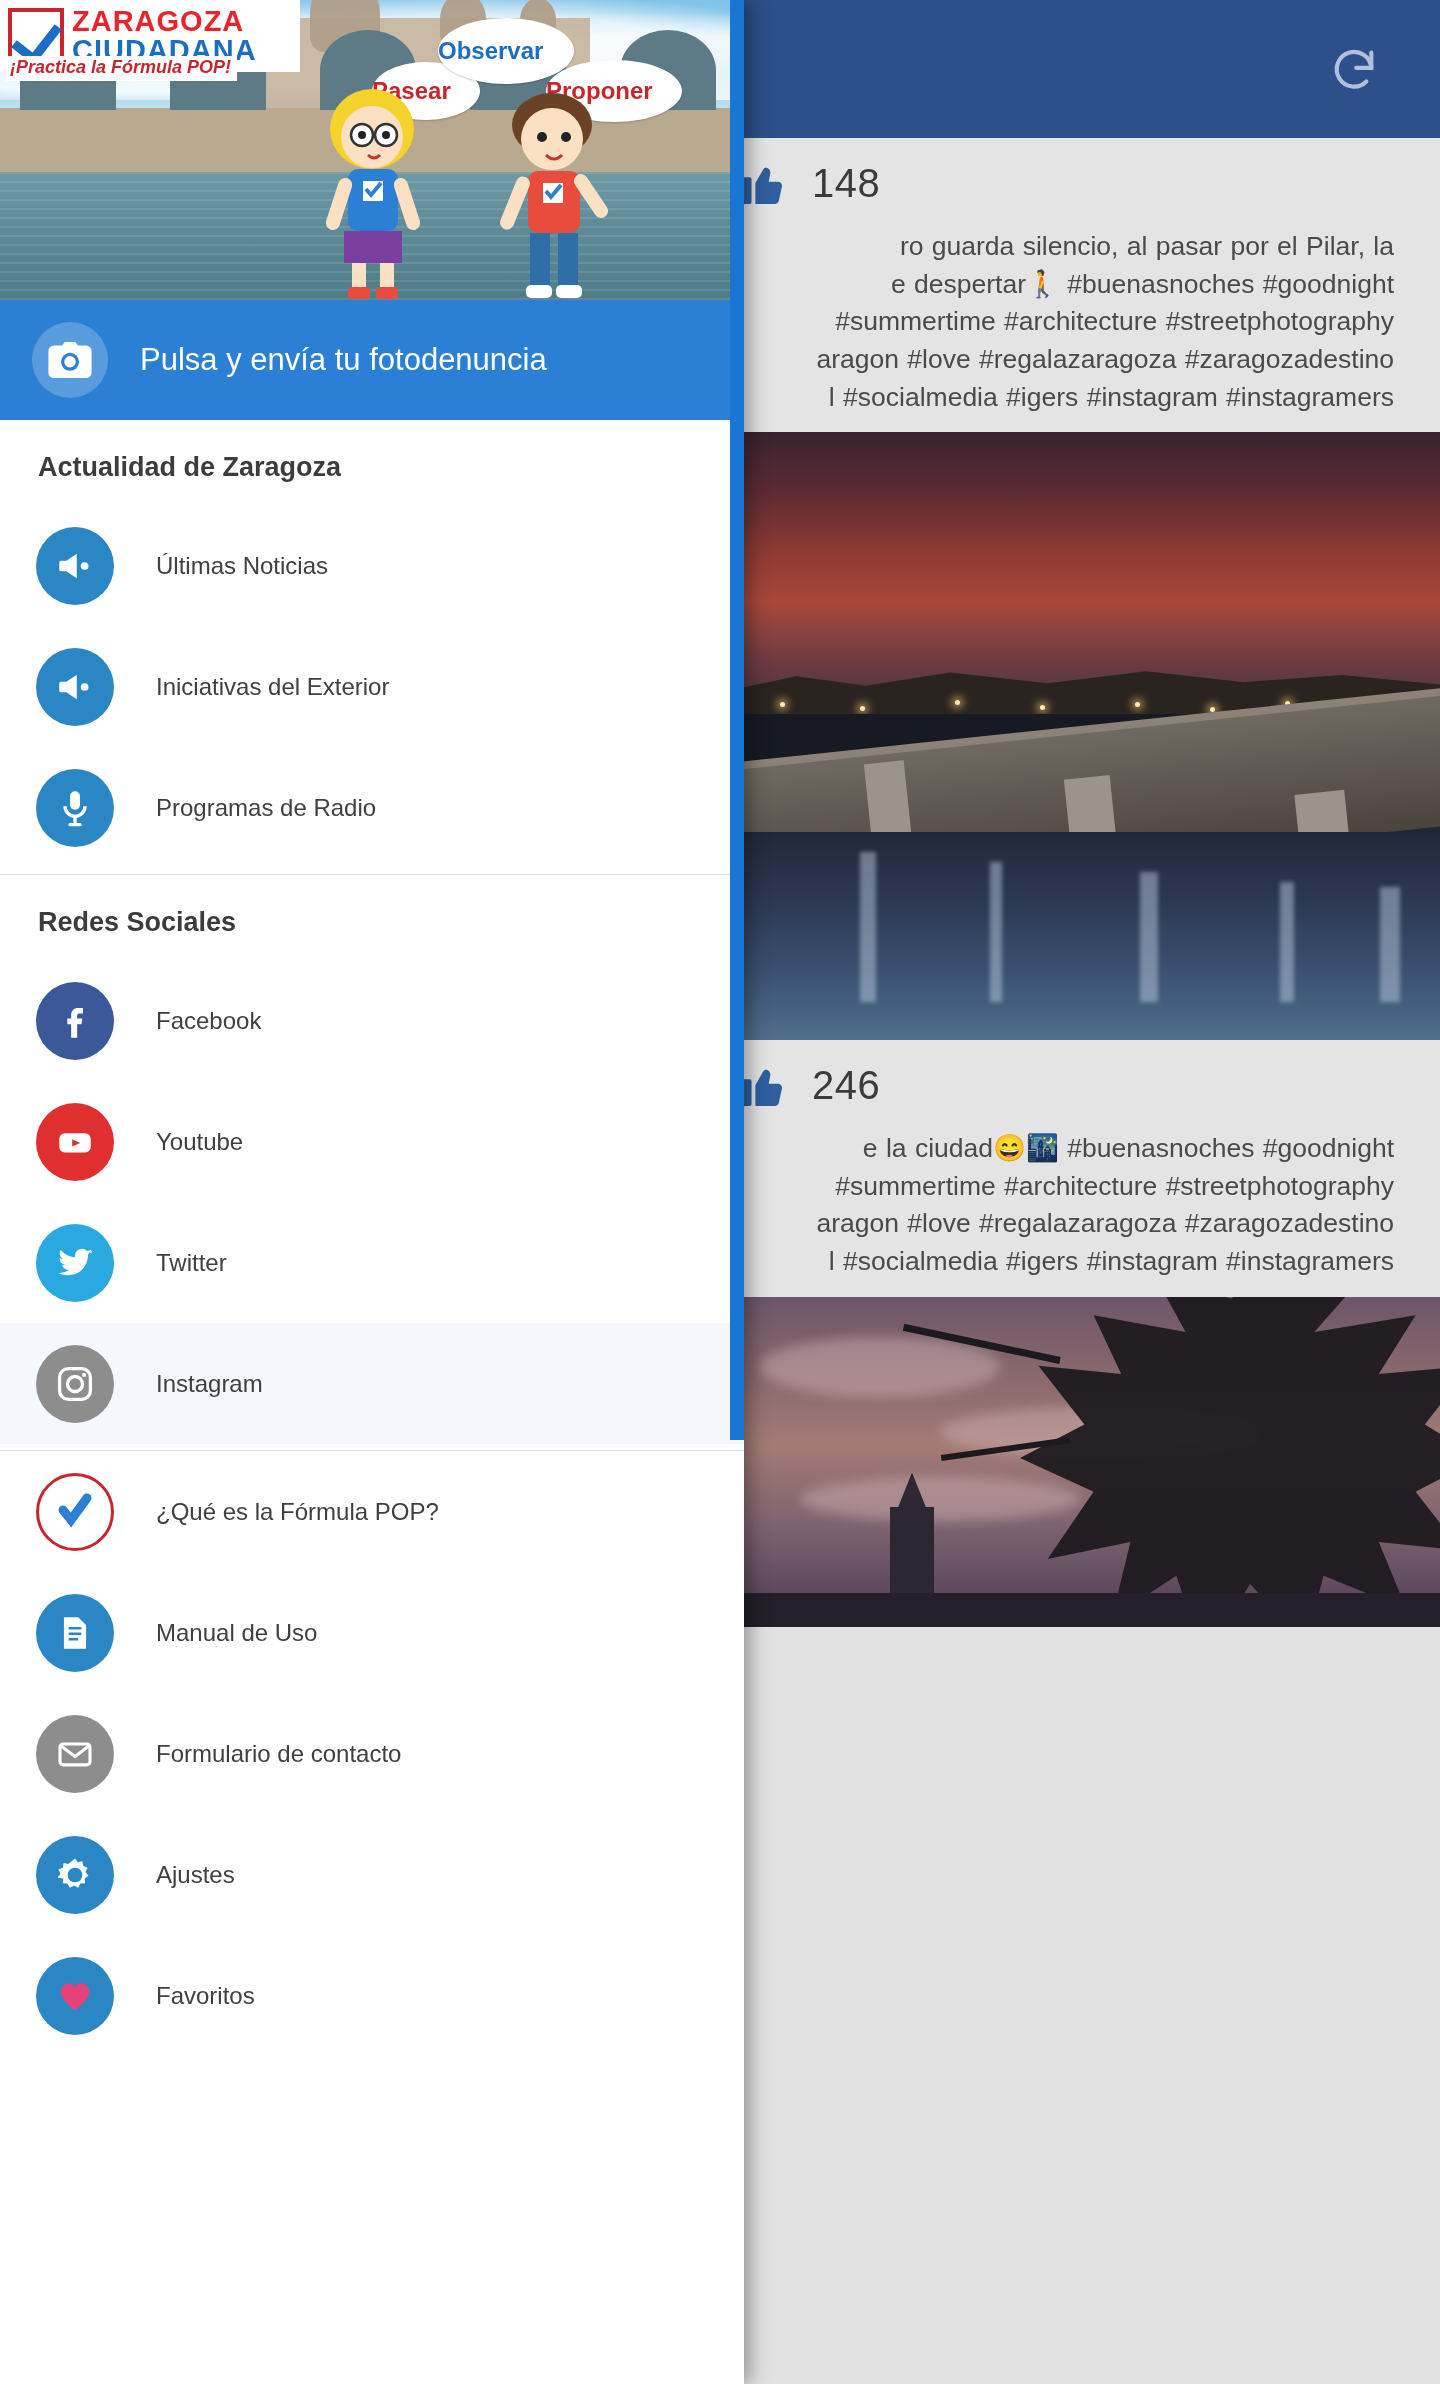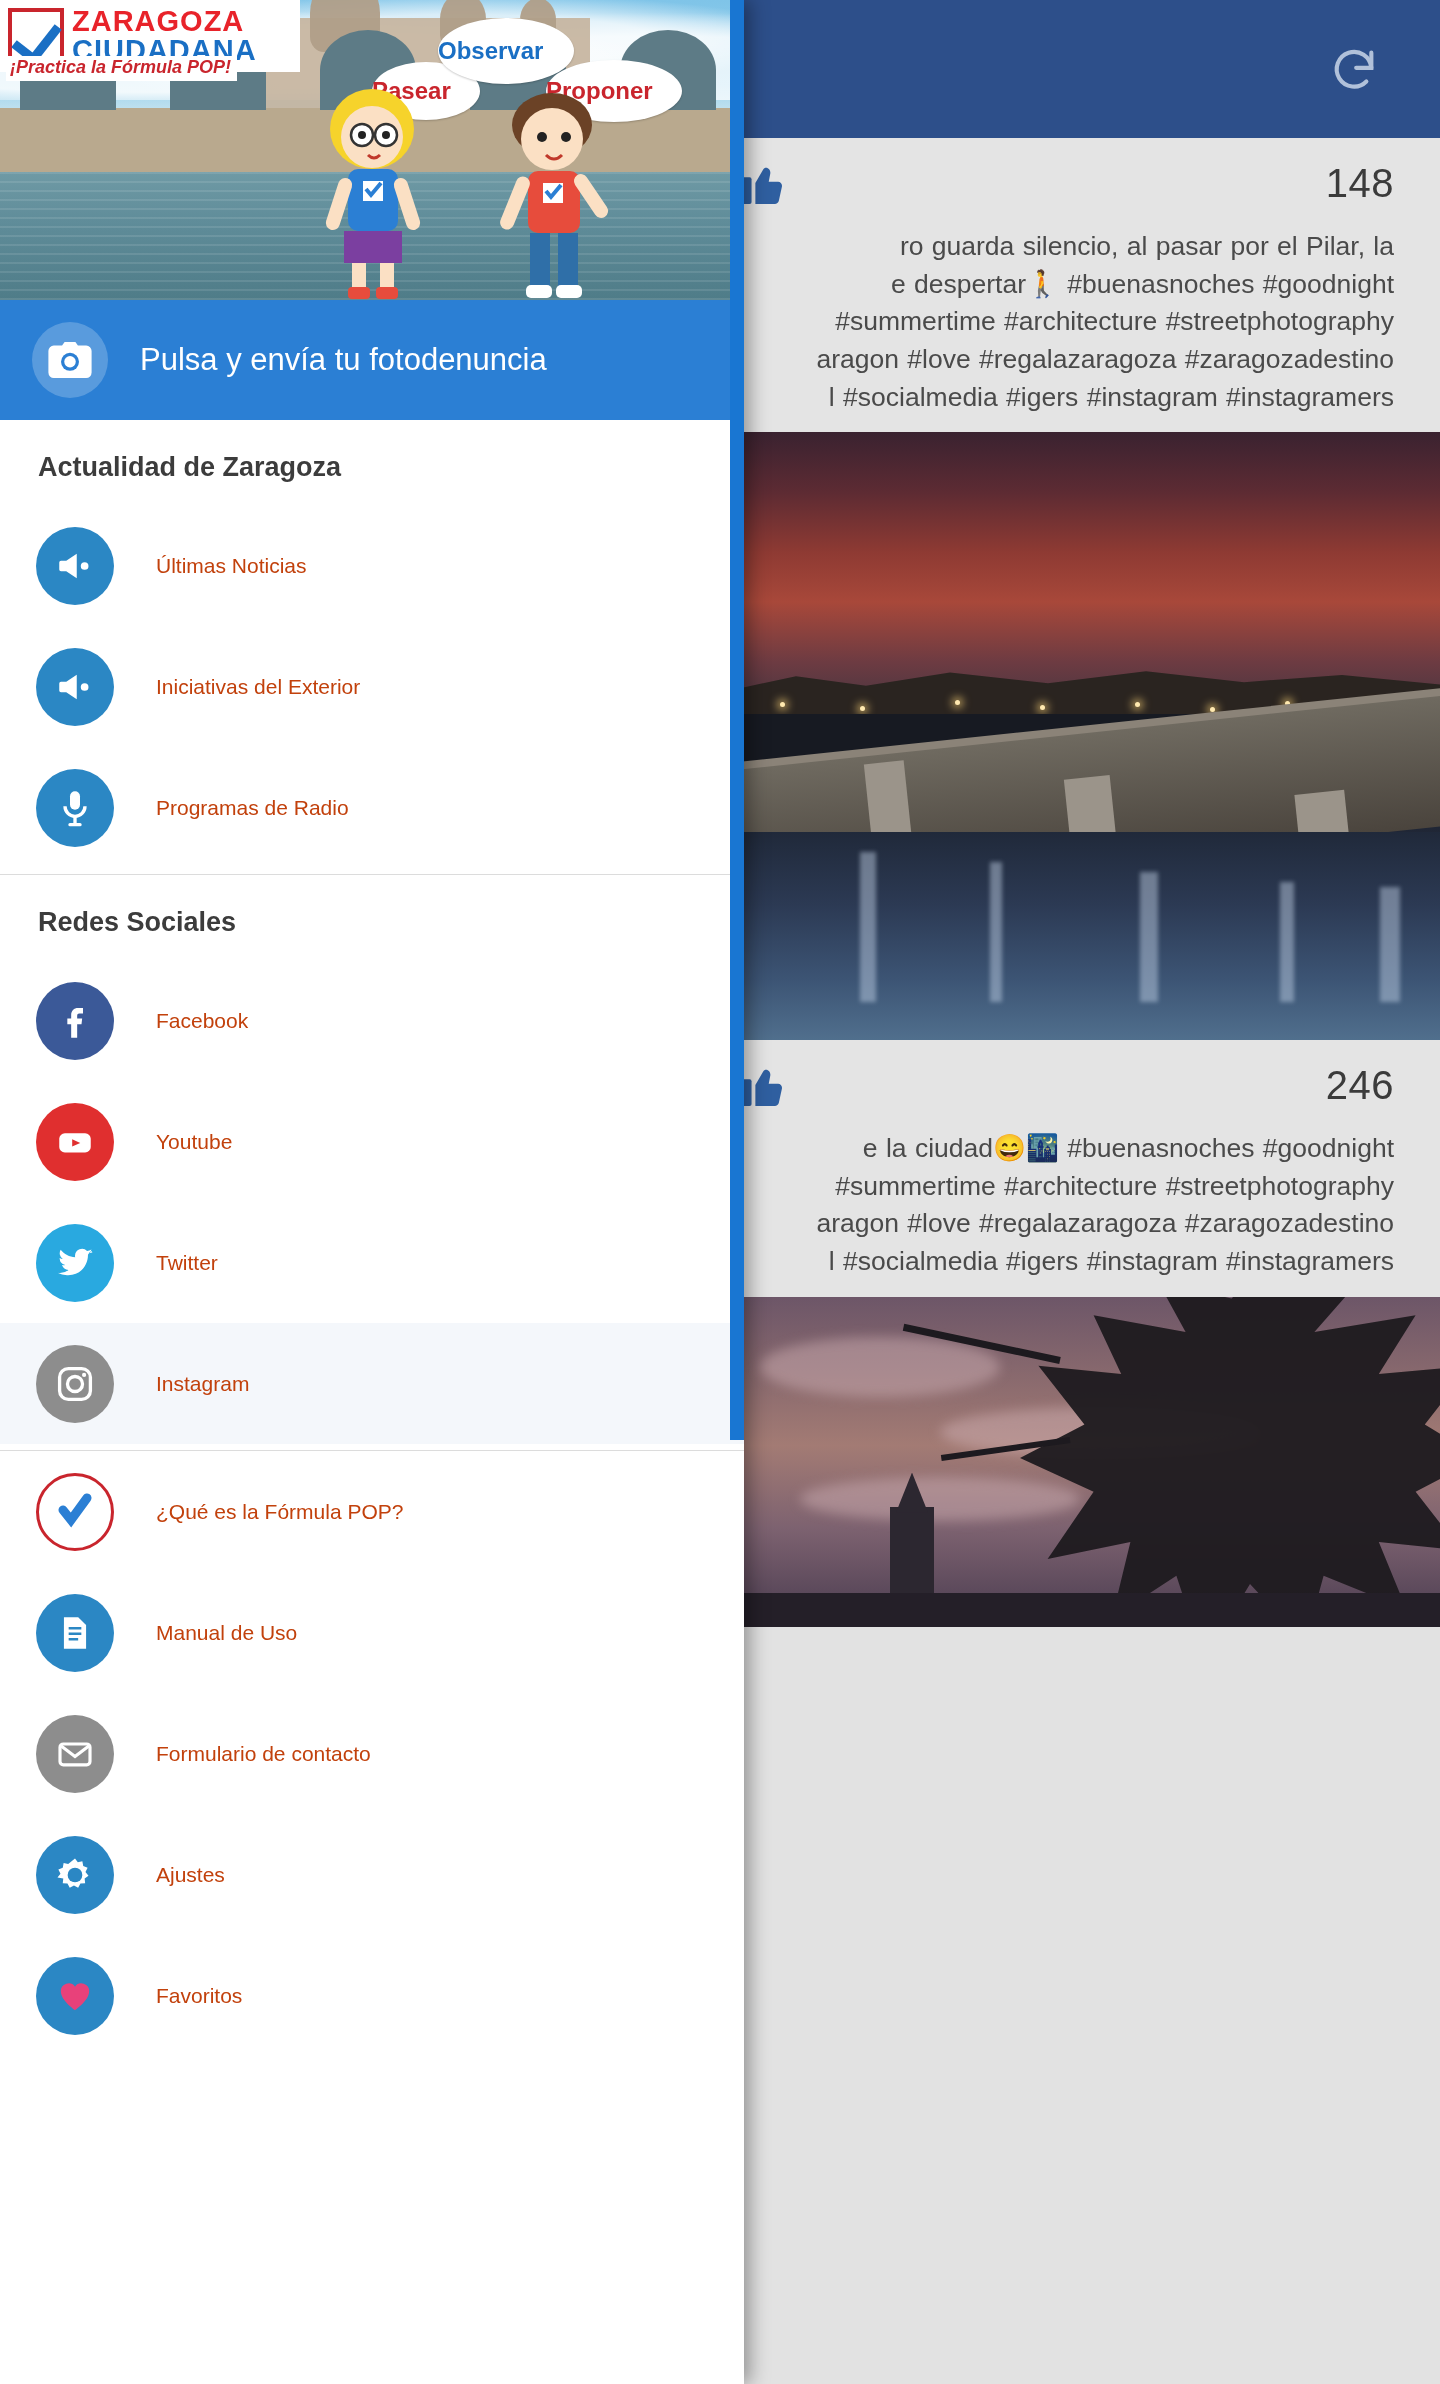--- a/index.html
+++ b/index.html
@@ -43,21 +43,21 @@
   .card {
     position: absolute;
     left: 740px;
     width: 700px;
     background: #e4e4e4;
   }
   .card-head {
     height: 90px;
     display: flex;
     align-items: center;
-    justify-content: space-between;
+    justify-content: flex-start;
     padding-right: 46px;
     box-sizing: border-box;
   }
   .like-ico {
     width: 46px; height: 42px;
     margin-right: 26px;
   }
   .like-count {
     font-size: 40px;
     color: #3b3b3b;
@@ -374,22 +374,22 @@
     width: 78px; height: 78px;
     border-radius: 50%;
     flex: none;
     display: flex;
     align-items: center;
     justify-content: center;
     overflow: hidden;
   }
   .menu-label {
     margin-left: 42px;
-    font-size: 21px;
-    color: #c2410c;
+    font-size: 24px;
+    color: #404040;
   }
   svg { display: block; }
 </style>
 </head>
 <body>
 
 <div class="app">
 
   <div class="bg-layer">
 

